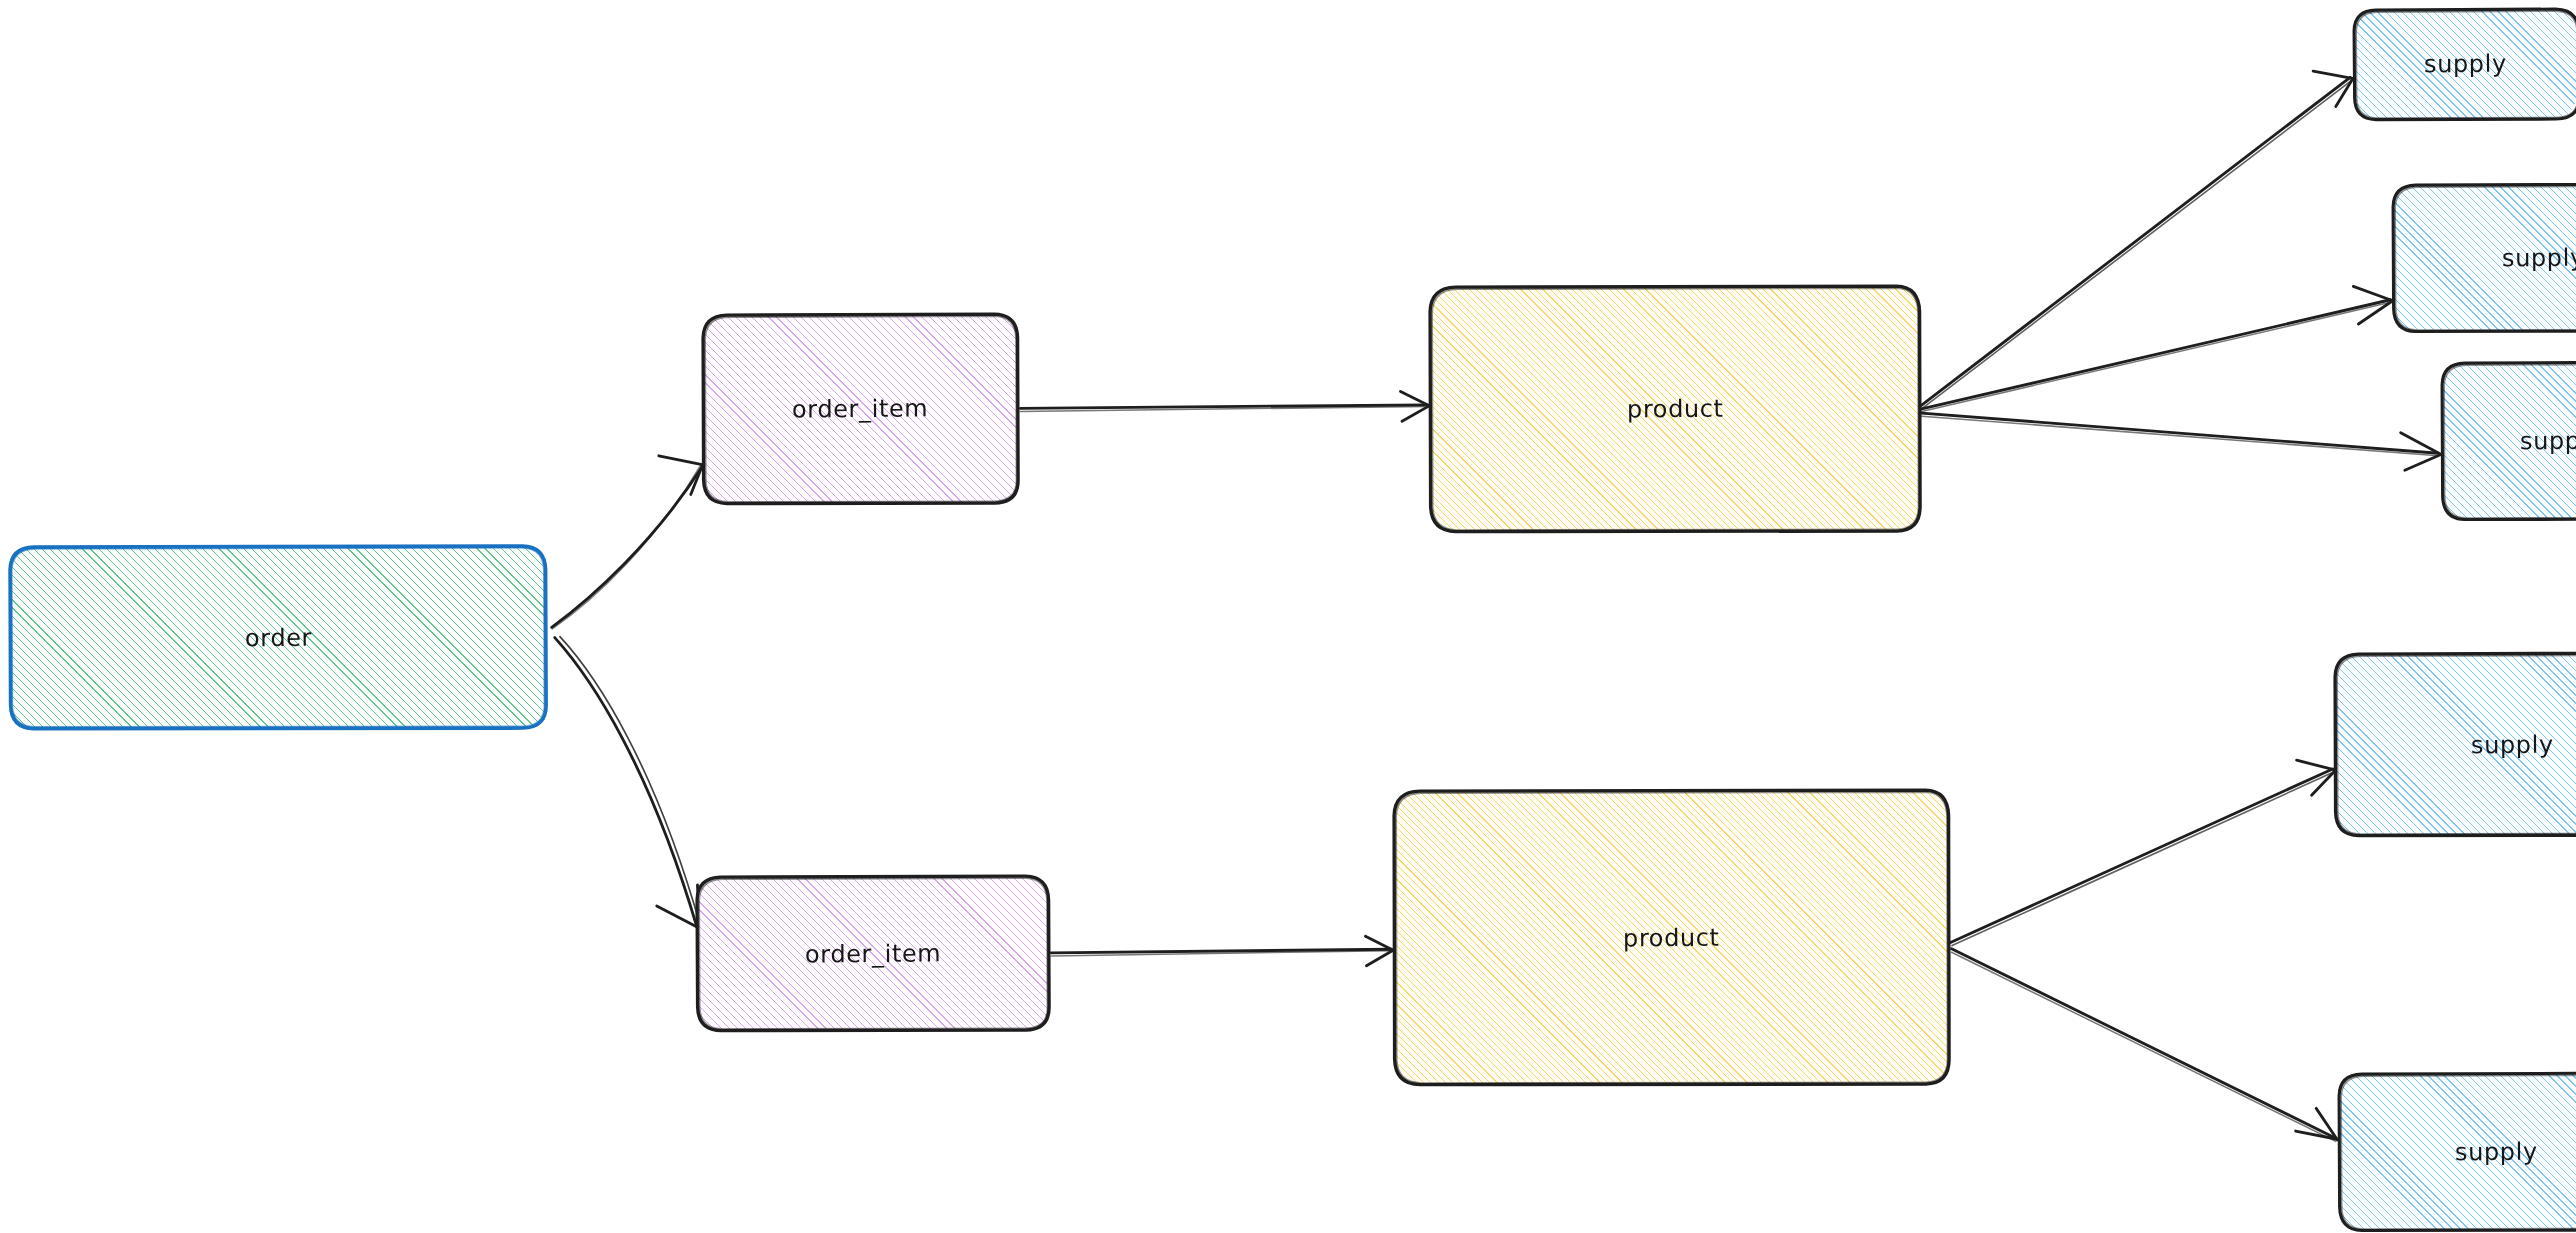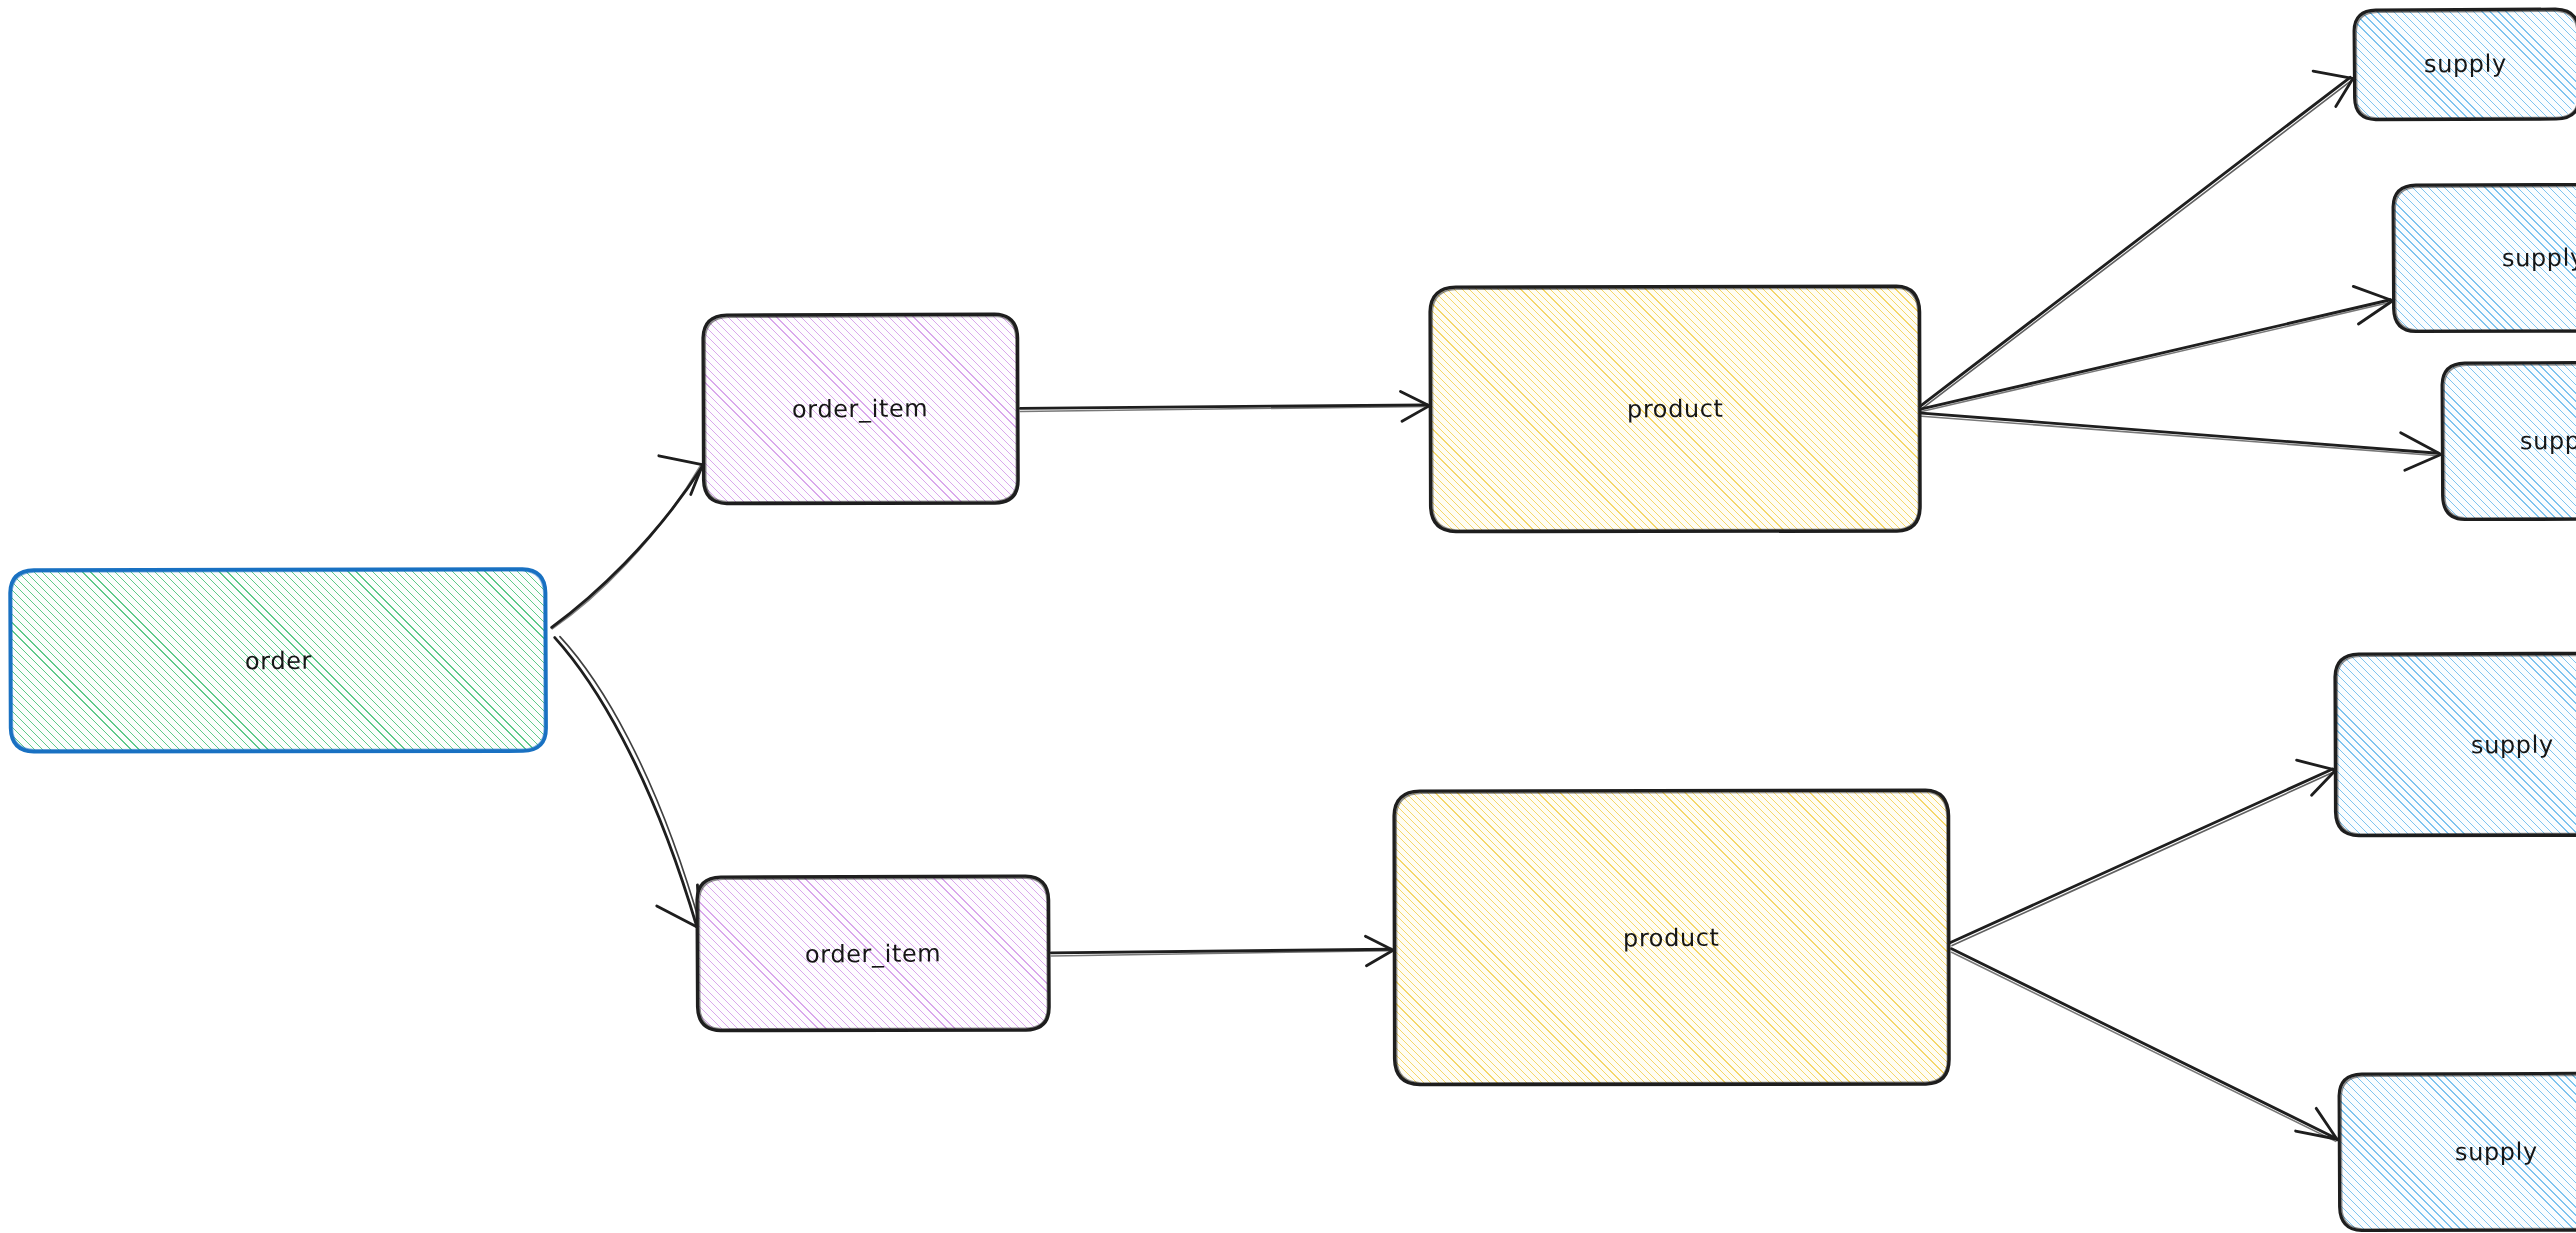--- a/index.html
+++ b/index.html
@@ -129,21 +129,21 @@
       <g>
         <path d="M3788,1842 L4534,2210"></path>
         <path d="M3788,1849 L4534,2216" stroke-width="3" opacity="0.6"></path>
         <path d="M4456,2196 L4537,2212"></path>
         <path d="M4496,2152 L4537,2213"></path>
       </g>
 
     </g>
   </svg>
 
-  <div class="node" style="left:10.3px; top:569px; width:536px; height:183px; background:#fbfefc;">
+  <div class="node" style="left:10.3px; top:546px; width:536px; height:183px; background:#fbfefc;">
     <div class="fill hatch-green"></div>
     <svg class="stroke" viewBox="0 0 1052 367" preserveAspectRatio="none">
       <path d="M52,8 L1000,6 Q1044,7 1045,52 L1046,315 Q1046,358 1001,359 L52,360 Q8,359 7,314 L6,52 Q7,9 52,8 Z" fill="none" stroke="#1971c2" stroke-width="7"></path>
       <path d="M54,11 L1002,9 Q1041,11 1042,53 L1043,316 Q1043,355 999,356 L54,357 Q11,356 10,315 L9,53 Q10,12 54,11 Z" fill="none" stroke="#1971c2" stroke-width="4" opacity="0.55"></path>
     </svg>
     <span class="label">order</span>
   </div>
 
   <div class="node" style="left:703px; top:314px; width:315px; height:190px; background:#fefcff;">
     <div class="fill hatch-purple"></div>

